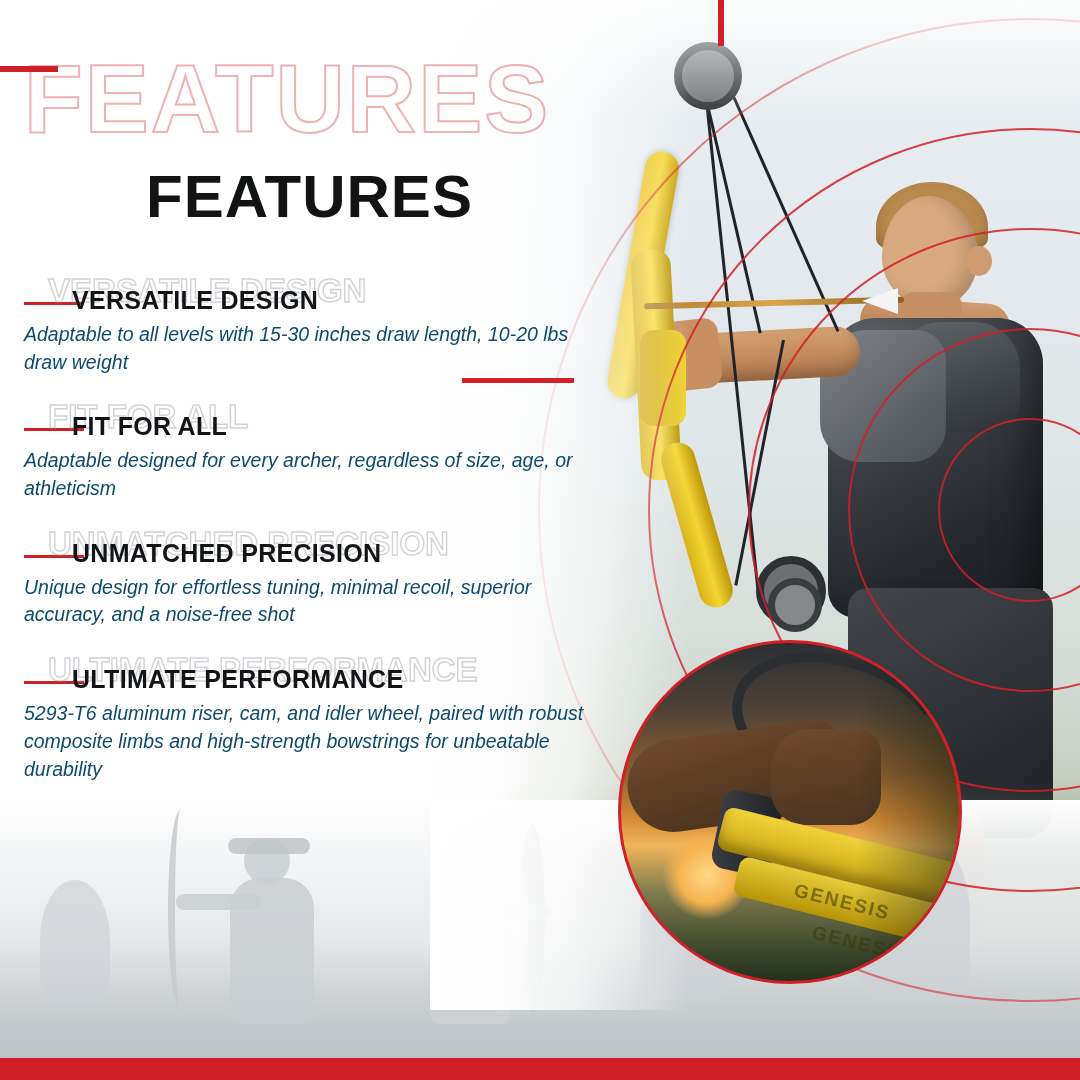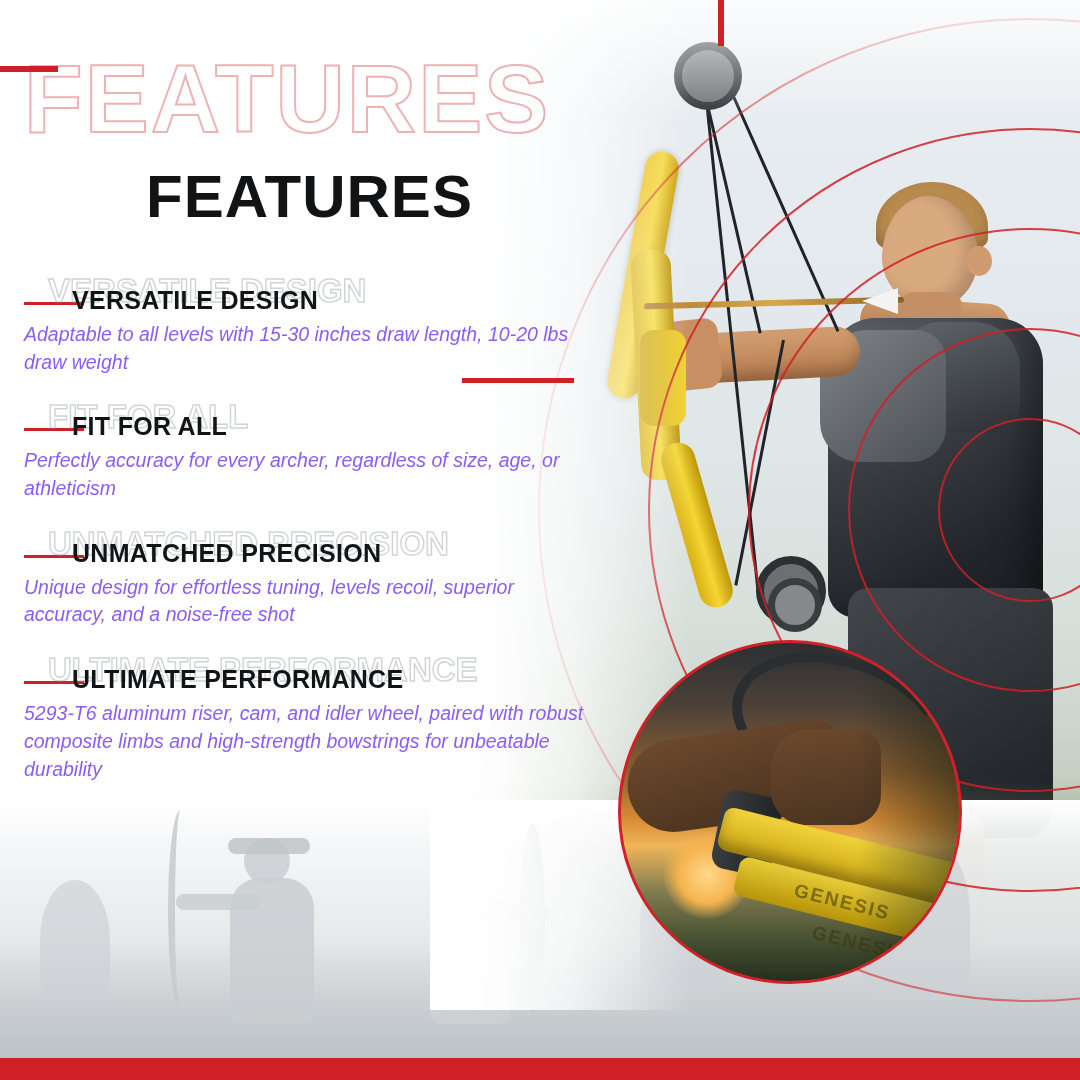--- a/index.html
+++ b/index.html
@@ -344,21 +344,21 @@
   }
   .feature h3 {
     margin:0 0 6px 0;
     padding-left:48px;
     font-size:25px; font-weight:bold; letter-spacing:.3px;
     color:#121416; position:relative;
   }
   .feature p {
     margin:0;
     font-size:19.5px; line-height:1.42;
-    font-style:italic; color:#8b5cf6;
+    font-style:italic; color:#0c4a6e;
     max-width:575px;
   }
   .feature.last p { max-width:578px; }
 </style>
 </head>
 <body>
 
 <div id="page">
 
   <div class="photo-layer">
@@ -448,28 +448,28 @@
       <div class="rule"></div>
       <div class="ghost">VERSATILE DESIGN</div>
       <h3>VERSATILE DESIGN</h3>
       <p>Adaptable to all levels with 15-30 inches draw length, 10-20 lbs draw weight</p>
     </div>
 
     <div class="feature">
       <div class="rule"></div>
       <div class="ghost">FIT FOR ALL</div>
       <h3>FIT FOR ALL</h3>
-      <p>Perfectly accuracy for every archer, regardless of size, age, or athleticism</p>
+      <p>Adaptable designed for every archer, regardless of size, age, or athleticism</p>
     </div>
 
     <div class="feature">
       <div class="rule"></div>
       <div class="ghost">UNMATCHED PRECISION</div>
       <h3>UNMATCHED PRECISION</h3>
-      <p>Unique design for effortless tuning, levels recoil, superior accuracy, and a noise-free shot</p>
+      <p>Unique design for effortless tuning, minimal recoil, superior accuracy, and a noise-free shot</p>
     </div>
 
     <div class="feature last">
       <div class="rule"></div>
       <div class="ghost">ULTIMATE PERFORMANCE</div>
       <h3>ULTIMATE PERFORMANCE</h3>
       <p>5293-T6 aluminum riser, cam, and idler wheel, paired with robust composite limbs and high-strength bowstrings for unbeatable durability</p>
     </div>
 
   </div>

